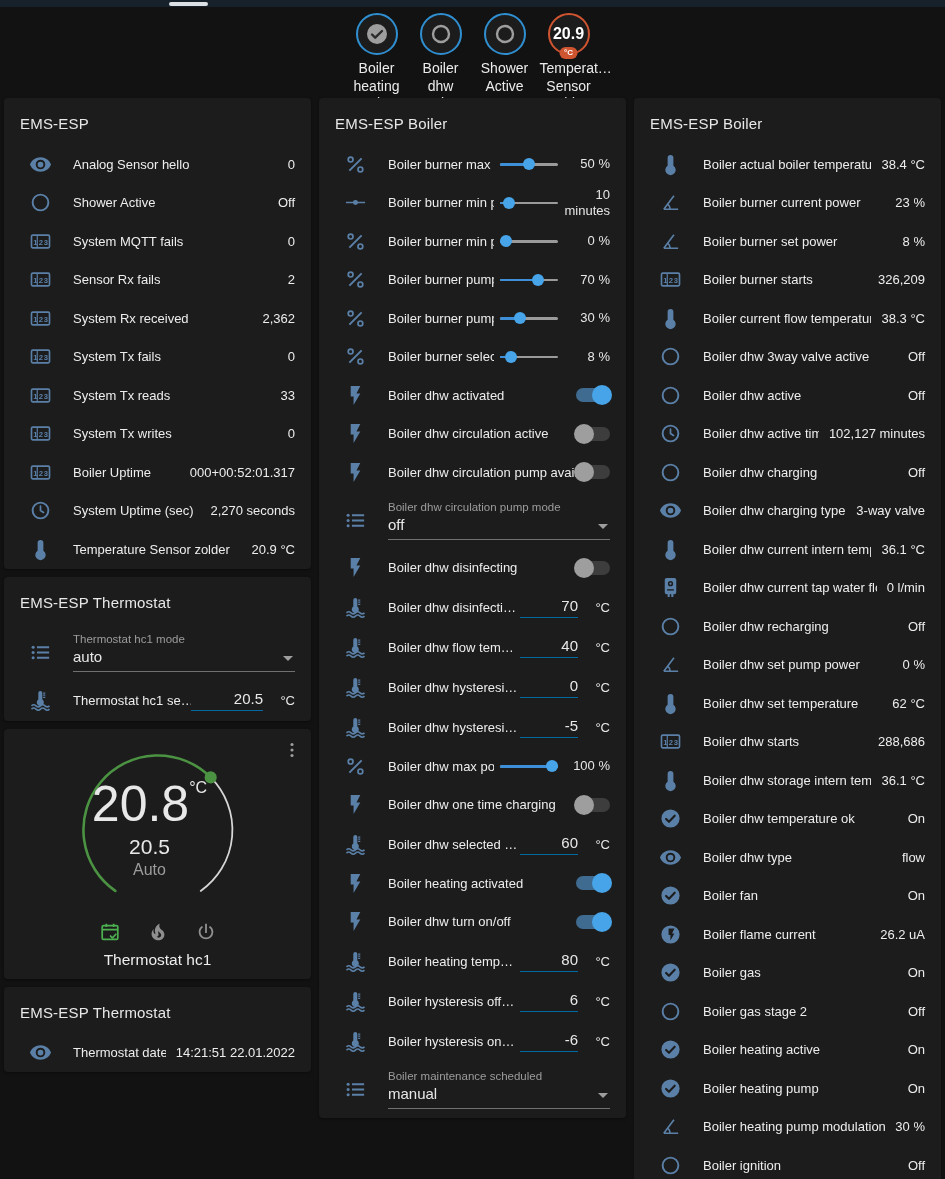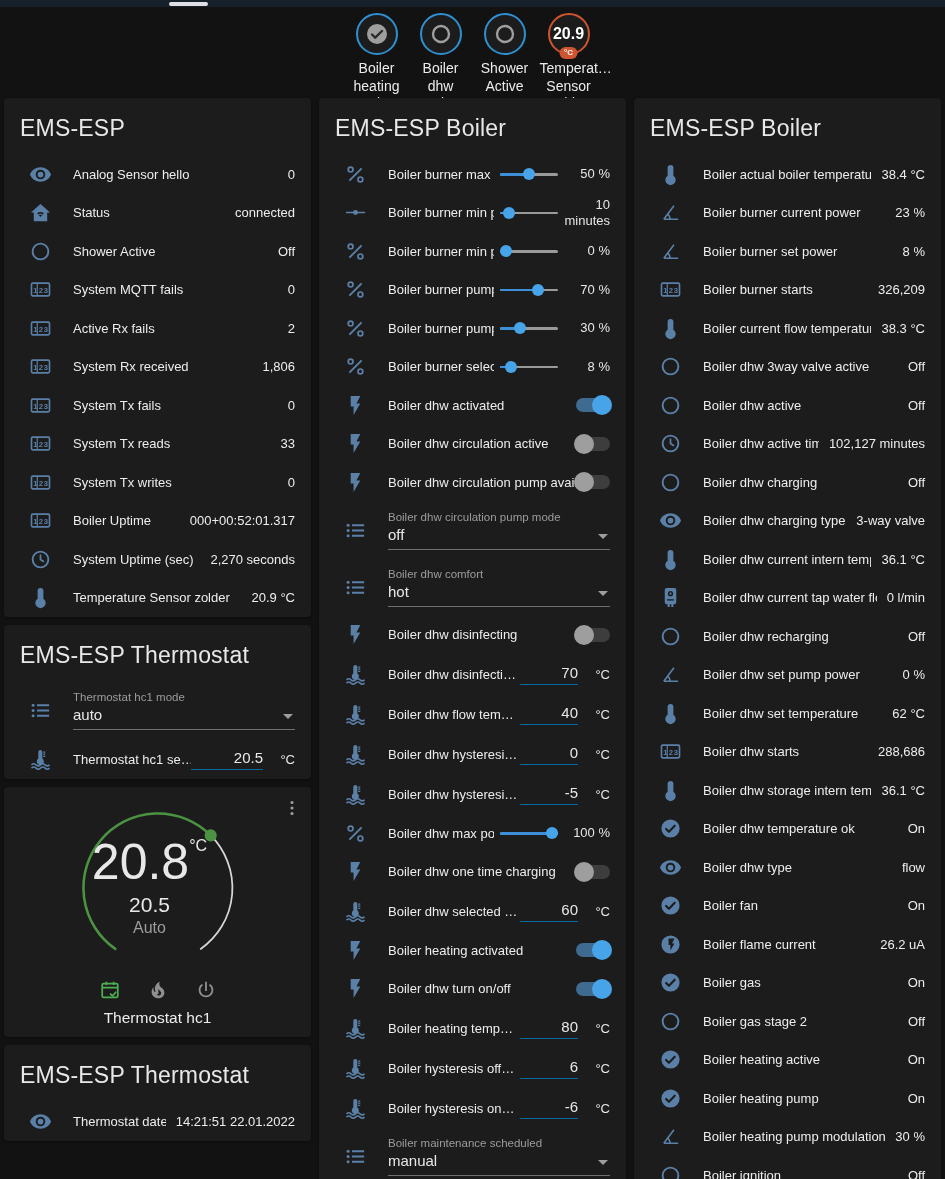--- a/index.html
+++ b/index.html
@@ -13,21 +13,21 @@
   .badge-circle{width:38px;height:38px;border-radius:50%;border:2px solid #2f8fd0;margin:0 auto;display:flex;align-items:center;justify-content:center;position:relative;background:#1c1c1c;}
   .badge.orange .badge-circle{border-color:#cf5430;}
   .badge-num{font-size:16px;font-weight:bold;color:#fff;}
   .badge-pill{position:absolute;bottom:-6px;left:50%;transform:translateX(-50%);background:#cf5430;color:#fff;font-size:8px;font-weight:bold;border-radius:7px;padding:1px 5px;line-height:1.3;}
   .badge-label{margin-top:5px;font-size:14px;line-height:1.25;color:#ececec;}
   .badge-icon svg{width:24px;height:24px;display:block;}
   
   .cols{display:flex;gap:8px;padding:0 4px;align-items:flex-start;}
   .col{flex:1;min-width:0;}
   .card{background:#1c1c1c;border-radius:4px;margin-bottom:8px;padding:0 16px;box-shadow:0 1px 3px rgba(0,0,0,.4);overflow:hidden;}
-  .card-title{font-size:23px;font-weight:400;color:#e8e8e8;padding:17px 0 13px 0;letter-spacing:.2px;}
+  .card-title{font-size:15px;font-weight:400;color:#e8e8e8;padding:17px 0 13px 0;letter-spacing:.2px;}
   
   .row{display:flex;align-items:center;height:38.5px;}
   .icon{width:24px;height:24px;flex:0 0 24px;margin:0 21px 0 8px;display:flex;align-items:center;justify-content:center;}
   .icon svg{width:23px;height:23px;display:block;}
   .lbl{font-size:13px;font-weight:500;color:#ededed;white-space:nowrap;overflow:hidden;flex:1 1 auto;}
   .val{font-size:13px;font-weight:500;color:#ededed;text-align:right;white-space:nowrap;margin-left:10px;}
   
   .slider{width:58px;flex:0 0 58px;height:14px;position:relative;margin-left:6px;cursor:pointer;}
   .sl-track{position:absolute;left:0;right:0;top:6px;height:2.5px;background:#9a9a9a;border-radius:2px;}
   .sl-fill{position:absolute;left:0;top:6px;height:2.5px;background:#3d8fd8;border-radius:2px;}
@@ -143,30 +143,20 @@
             <svg viewBox="0 0 24 24">
               <path fill="#5b80a8" d="M12 9a3 3 0 100 6 3 3 0 000-6m0 8a5 5 0 110-10 5 5 0 010 10m0-12.5C7 4.5 2.7 7.6 1 12c1.7 4.4 6 7.5 11 7.5s9.3-3.1 11-7.5c-1.7-4.4-6-7.5-11-7.5z"></path>
             </svg>
           </span>
           <span class="lbl">Analog Sensor hello</span>
           <span class="val">0</span>
         </div>
         <div class="row">
           <span class="icon">
             <svg viewBox="0 0 24 24">
-              <path fill="#5b80a8" d="M12 3L2 12h3v9h14v-9h3L12 3z"></path>
-              <path fill="#1c1c1c" d="M8.4 12.8a5.2 5.2 0 017.2 0l-1.3 1.4a3.3 3.3 0 00-4.6 0zM10.2 14.8a2.7 2.7 0 013.6 0L12 16.7z"></path>
-            </svg>
-          </span>
-          <span class="lbl">Status</span>
-          <span class="val">connected</span>
-        </div>
-        <div class="row">
-          <span class="icon">
-            <svg viewBox="0 0 24 24">
               <circle cx="12" cy="12" r="8.2" fill="none" stroke="#5b80a8" stroke-width="2"></circle>
             </svg>
           </span>
           <span class="lbl">Shower Active</span>
           <span class="val">Off</span>
         </div>
         <div class="row">
           <span class="icon">
             <svg viewBox="0 0 24 24">
               <rect x="2.6" y="5.4" width="18.8" height="13.2" rx="1.4" fill="none" stroke="#5b80a8" stroke-width="1.7"></rect>
@@ -182,35 +172,35 @@
         <div class="row">
           <span class="icon">
             <svg viewBox="0 0 24 24">
               <rect x="2.6" y="5.4" width="18.8" height="13.2" rx="1.4" fill="none" stroke="#5b80a8" stroke-width="1.7"></rect>
               <line x1="8.6" y1="6.2" x2="8.6" y2="17.8" stroke="#5b80a8" stroke-width="1.2"></line>
               <text x="4.4" y="15.3" font-size="8" font-weight="bold" fill="#5b80a8">1</text>
               <text x="10.2" y="15.3" font-size="8" font-weight="bold" fill="#5b80a8">2</text>
               <text x="15.4" y="15.3" font-size="8" font-weight="bold" fill="#5b80a8">3</text>
             </svg>
           </span>
-          <span class="lbl">Active Rx fails</span>
+          <span class="lbl">Sensor Rx fails</span>
           <span class="val">2</span>
         </div>
         <div class="row">
           <span class="icon">
             <svg viewBox="0 0 24 24">
               <rect x="2.6" y="5.4" width="18.8" height="13.2" rx="1.4" fill="none" stroke="#5b80a8" stroke-width="1.7"></rect>
               <line x1="8.6" y1="6.2" x2="8.6" y2="17.8" stroke="#5b80a8" stroke-width="1.2"></line>
               <text x="4.4" y="15.3" font-size="8" font-weight="bold" fill="#5b80a8">1</text>
               <text x="10.2" y="15.3" font-size="8" font-weight="bold" fill="#5b80a8">2</text>
               <text x="15.4" y="15.3" font-size="8" font-weight="bold" fill="#5b80a8">3</text>
             </svg>
           </span>
           <span class="lbl">System Rx received</span>
-          <span class="val">1,806</span>
+          <span class="val">2,362</span>
         </div>
         <div class="row">
           <span class="icon">
             <svg viewBox="0 0 24 24">
               <rect x="2.6" y="5.4" width="18.8" height="13.2" rx="1.4" fill="none" stroke="#5b80a8" stroke-width="1.7"></rect>
               <line x1="8.6" y1="6.2" x2="8.6" y2="17.8" stroke="#5b80a8" stroke-width="1.2"></line>
               <text x="4.4" y="15.3" font-size="8" font-weight="bold" fill="#5b80a8">1</text>
               <text x="10.2" y="15.3" font-size="8" font-weight="bold" fill="#5b80a8">2</text>
               <text x="15.4" y="15.3" font-size="8" font-weight="bold" fill="#5b80a8">3</text>
             </svg>
@@ -513,217 +503,198 @@
                 <path d="M8.3 6.5H21M8.3 12H21M8.3 17.5H21"></path>
               </g>
             </svg>
           </span>
           <div class="sel-main">
             <div class="sel-label">Boiler dhw circulation pump mode</div>
             <div class="sel-value">off</div>
             <div class="caret"></div>
           </div>
         </div>
+        <div class="row">
+          <span class="icon">
+            <svg viewBox="0 0 24 24">
+              <path fill="#5b80a8" d="M7 2v11h3v9l7-12h-4l4-8H7z"></path>
+            </svg>
+          </span>
+          <span class="lbl">Boiler dhw disinfecting</span>
+          <div class="toggle off">
+            <div class="tg-thumb"></div>
+          </div>
+        </div>
+        <div class="row num-row">
+          <span class="icon">
+            <svg viewBox="0 0 24 24">
+              <path fill="#5b80a8" d="M13.9 10.9V4.3a2.1 2.1 0 10-4.2 0v6.6a3.7 3.7 0 104.2 0z"></path>
+              <path d="M14.8 4.3h2.2M14.8 6.5h2.2M14.8 8.7h2.2" stroke="#5b80a8" stroke-width="1.3"></path>
+              <path d="M2.6 17.6c1.6-1.5 3.1-1.5 4.7 0s3.1 1.5 4.7 0 3.1-1.5 4.7 0 3.1 1.5 4.7 0" fill="none" stroke="#5b80a8" stroke-width="1.6"></path>
+              <path d="M2.6 21c1.6-1.5 3.1-1.5 4.7 0s3.1 1.5 4.7 0 3.1-1.5 4.7 0 3.1 1.5 4.7 0" fill="none" stroke="#5b80a8" stroke-width="1.6"></path>
+            </svg>
+          </span>
+          <span class="lbl">Boiler dhw disinfecti…</span>
+          <div class="num-box"><span class="num-val">70</span></div>
+          <span class="num-unit">°C</span>
+        </div>
+        <div class="row num-row">
+          <span class="icon">
+            <svg viewBox="0 0 24 24">
+              <path fill="#5b80a8" d="M13.9 10.9V4.3a2.1 2.1 0 10-4.2 0v6.6a3.7 3.7 0 104.2 0z"></path>
+              <path d="M14.8 4.3h2.2M14.8 6.5h2.2M14.8 8.7h2.2" stroke="#5b80a8" stroke-width="1.3"></path>
+              <path d="M2.6 17.6c1.6-1.5 3.1-1.5 4.7 0s3.1 1.5 4.7 0 3.1-1.5 4.7 0 3.1 1.5 4.7 0" fill="none" stroke="#5b80a8" stroke-width="1.6"></path>
+              <path d="M2.6 21c1.6-1.5 3.1-1.5 4.7 0s3.1 1.5 4.7 0 3.1-1.5 4.7 0 3.1 1.5 4.7 0" fill="none" stroke="#5b80a8" stroke-width="1.6"></path>
+            </svg>
+          </span>
+          <span class="lbl">Boiler dhw flow tem…</span>
+          <div class="num-box"><span class="num-val">40</span></div>
+          <span class="num-unit">°C</span>
+        </div>
+        <div class="row num-row">
+          <span class="icon">
+            <svg viewBox="0 0 24 24">
+              <path fill="#5b80a8" d="M13.9 10.9V4.3a2.1 2.1 0 10-4.2 0v6.6a3.7 3.7 0 104.2 0z"></path>
+              <path d="M14.8 4.3h2.2M14.8 6.5h2.2M14.8 8.7h2.2" stroke="#5b80a8" stroke-width="1.3"></path>
+              <path d="M2.6 17.6c1.6-1.5 3.1-1.5 4.7 0s3.1 1.5 4.7 0 3.1-1.5 4.7 0 3.1 1.5 4.7 0" fill="none" stroke="#5b80a8" stroke-width="1.6"></path>
+              <path d="M2.6 21c1.6-1.5 3.1-1.5 4.7 0s3.1 1.5 4.7 0 3.1-1.5 4.7 0 3.1 1.5 4.7 0" fill="none" stroke="#5b80a8" stroke-width="1.6"></path>
+            </svg>
+          </span>
+          <span class="lbl">Boiler dhw hysteresi…</span>
+          <div class="num-box"><span class="num-val">0</span></div>
+          <span class="num-unit">°C</span>
+        </div>
+        <div class="row num-row">
+          <span class="icon">
+            <svg viewBox="0 0 24 24">
+              <path fill="#5b80a8" d="M13.9 10.9V4.3a2.1 2.1 0 10-4.2 0v6.6a3.7 3.7 0 104.2 0z"></path>
+              <path d="M14.8 4.3h2.2M14.8 6.5h2.2M14.8 8.7h2.2" stroke="#5b80a8" stroke-width="1.3"></path>
+              <path d="M2.6 17.6c1.6-1.5 3.1-1.5 4.7 0s3.1 1.5 4.7 0 3.1-1.5 4.7 0 3.1 1.5 4.7 0" fill="none" stroke="#5b80a8" stroke-width="1.6"></path>
+              <path d="M2.6 21c1.6-1.5 3.1-1.5 4.7 0s3.1 1.5 4.7 0 3.1-1.5 4.7 0 3.1 1.5 4.7 0" fill="none" stroke="#5b80a8" stroke-width="1.6"></path>
+            </svg>
+          </span>
+          <span class="lbl">Boiler dhw hysteresi…</span>
+          <div class="num-box"><span class="num-val">-5</span></div>
+          <span class="num-unit">°C</span>
+        </div>
+        <div class="row">
+          <span class="icon">
+            <svg viewBox="0 0 24 24">
+              <line x1="5.6" y1="18.4" x2="18.4" y2="5.6" stroke="#5b80a8" stroke-width="2"></line>
+              <circle cx="6.9" cy="6.9" r="2.5" fill="none" stroke="#5b80a8" stroke-width="1.8"></circle>
+              <circle cx="17.1" cy="17.1" r="2.5" fill="none" stroke="#5b80a8" stroke-width="1.8"></circle>
+            </svg>
+          </span>
+          <span class="lbl">Boiler dhw max power</span>
+          <div class="slider">
+            <div class="sl-track"></div>
+            <div class="sl-fill" style="width: 58px;"></div>
+            <div class="sl-thumb" style="left: 46px;"></div>
+          </div>
+          <span class="sl-val">100 %</span>
+        </div>
+        <div class="row">
+          <span class="icon">
+            <svg viewBox="0 0 24 24">
+              <path fill="#5b80a8" d="M7 2v11h3v9l7-12h-4l4-8H7z"></path>
+            </svg>
+          </span>
+          <span class="lbl">Boiler dhw one time charging</span>
+          <div class="toggle off">
+            <div class="tg-thumb"></div>
+          </div>
+        </div>
+        <div class="row num-row">
+          <span class="icon">
+            <svg viewBox="0 0 24 24">
+              <path fill="#5b80a8" d="M13.9 10.9V4.3a2.1 2.1 0 10-4.2 0v6.6a3.7 3.7 0 104.2 0z"></path>
+              <path d="M14.8 4.3h2.2M14.8 6.5h2.2M14.8 8.7h2.2" stroke="#5b80a8" stroke-width="1.3"></path>
+              <path d="M2.6 17.6c1.6-1.5 3.1-1.5 4.7 0s3.1 1.5 4.7 0 3.1-1.5 4.7 0 3.1 1.5 4.7 0" fill="none" stroke="#5b80a8" stroke-width="1.6"></path>
+              <path d="M2.6 21c1.6-1.5 3.1-1.5 4.7 0s3.1 1.5 4.7 0 3.1-1.5 4.7 0 3.1 1.5 4.7 0" fill="none" stroke="#5b80a8" stroke-width="1.6"></path>
+            </svg>
+          </span>
+          <span class="lbl">Boiler dhw selected …</span>
+          <div class="num-box"><span class="num-val">60</span></div>
+          <span class="num-unit">°C</span>
+        </div>
+        <div class="row">
+          <span class="icon">
+            <svg viewBox="0 0 24 24">
+              <path fill="#5b80a8" d="M7 2v11h3v9l7-12h-4l4-8H7z"></path>
+            </svg>
+          </span>
+          <span class="lbl">Boiler heating activated</span>
+          <div class="toggle on">
+            <div class="tg-thumb"></div>
+          </div>
+        </div>
+        <div class="row">
+          <span class="icon">
+            <svg viewBox="0 0 24 24">
+              <path fill="#5b80a8" d="M7 2v11h3v9l7-12h-4l4-8H7z"></path>
+            </svg>
+          </span>
+          <span class="lbl">Boiler dhw turn on/off</span>
+          <div class="toggle on">
+            <div class="tg-thumb"></div>
+          </div>
+        </div>
+        <div class="row num-row">
+          <span class="icon">
+            <svg viewBox="0 0 24 24">
+              <path fill="#5b80a8" d="M13.9 10.9V4.3a2.1 2.1 0 10-4.2 0v6.6a3.7 3.7 0 104.2 0z"></path>
+              <path d="M14.8 4.3h2.2M14.8 6.5h2.2M14.8 8.7h2.2" stroke="#5b80a8" stroke-width="1.3"></path>
+              <path d="M2.6 17.6c1.6-1.5 3.1-1.5 4.7 0s3.1 1.5 4.7 0 3.1-1.5 4.7 0 3.1 1.5 4.7 0" fill="none" stroke="#5b80a8" stroke-width="1.6"></path>
+              <path d="M2.6 21c1.6-1.5 3.1-1.5 4.7 0s3.1 1.5 4.7 0 3.1-1.5 4.7 0 3.1 1.5 4.7 0" fill="none" stroke="#5b80a8" stroke-width="1.6"></path>
+            </svg>
+          </span>
+          <span class="lbl">Boiler heating temp…</span>
+          <div class="num-box"><span class="num-val">80</span></div>
+          <span class="num-unit">°C</span>
+        </div>
+        <div class="row num-row">
+          <span class="icon">
+            <svg viewBox="0 0 24 24">
+              <path fill="#5b80a8" d="M13.9 10.9V4.3a2.1 2.1 0 10-4.2 0v6.6a3.7 3.7 0 104.2 0z"></path>
+              <path d="M14.8 4.3h2.2M14.8 6.5h2.2M14.8 8.7h2.2" stroke="#5b80a8" stroke-width="1.3"></path>
+              <path d="M2.6 17.6c1.6-1.5 3.1-1.5 4.7 0s3.1 1.5 4.7 0 3.1-1.5 4.7 0 3.1 1.5 4.7 0" fill="none" stroke="#5b80a8" stroke-width="1.6"></path>
+              <path d="M2.6 21c1.6-1.5 3.1-1.5 4.7 0s3.1 1.5 4.7 0 3.1-1.5 4.7 0 3.1 1.5 4.7 0" fill="none" stroke="#5b80a8" stroke-width="1.6"></path>
+            </svg>
+          </span>
+          <span class="lbl">Boiler hysteresis off…</span>
+          <div class="num-box"><span class="num-val">6</span></div>
+          <span class="num-unit">°C</span>
+        </div>
+        <div class="row num-row">
+          <span class="icon">
+            <svg viewBox="0 0 24 24">
+              <path fill="#5b80a8" d="M13.9 10.9V4.3a2.1 2.1 0 10-4.2 0v6.6a3.7 3.7 0 104.2 0z"></path>
+              <path d="M14.8 4.3h2.2M14.8 6.5h2.2M14.8 8.7h2.2" stroke="#5b80a8" stroke-width="1.3"></path>
+              <path d="M2.6 17.6c1.6-1.5 3.1-1.5 4.7 0s3.1 1.5 4.7 0 3.1-1.5 4.7 0 3.1 1.5 4.7 0" fill="none" stroke="#5b80a8" stroke-width="1.6"></path>
+              <path d="M2.6 21c1.6-1.5 3.1-1.5 4.7 0s3.1 1.5 4.7 0 3.1-1.5 4.7 0 3.1 1.5 4.7 0" fill="none" stroke="#5b80a8" stroke-width="1.6"></path>
+            </svg>
+          </span>
+          <span class="lbl">Boiler hysteresis on…</span>
+          <div class="num-box"><span class="num-val">-6</span></div>
+          <span class="num-unit">°C</span>
+        </div>
         <div class="row select-row">
           <span class="icon">
             <svg viewBox="0 0 24 24">
               <g fill="#5b80a8">
                 <circle cx="4.3" cy="6.5" r="1.6"></circle>
                 <circle cx="4.3" cy="12" r="1.6"></circle>
                 <circle cx="4.3" cy="17.5" r="1.6"></circle>
               </g>
               <g stroke="#5b80a8" stroke-width="2">
                 <path d="M8.3 6.5H21M8.3 12H21M8.3 17.5H21"></path>
               </g>
             </svg>
           </span>
           <div class="sel-main">
-            <div class="sel-label">Boiler dhw comfort</div>
-            <div class="sel-value">hot</div>
-            <div class="caret"></div>
-          </div>
-        </div>
-        <div class="row">
-          <span class="icon">
-            <svg viewBox="0 0 24 24">
-              <path fill="#5b80a8" d="M7 2v11h3v9l7-12h-4l4-8H7z"></path>
-            </svg>
-          </span>
-          <span class="lbl">Boiler dhw disinfecting</span>
-          <div class="toggle off">
-            <div class="tg-thumb"></div>
-          </div>
-        </div>
-        <div class="row num-row">
-          <span class="icon">
-            <svg viewBox="0 0 24 24">
-              <path fill="#5b80a8" d="M13.9 10.9V4.3a2.1 2.1 0 10-4.2 0v6.6a3.7 3.7 0 104.2 0z"></path>
-              <path d="M14.8 4.3h2.2M14.8 6.5h2.2M14.8 8.7h2.2" stroke="#5b80a8" stroke-width="1.3"></path>
-              <path d="M2.6 17.6c1.6-1.5 3.1-1.5 4.7 0s3.1 1.5 4.7 0 3.1-1.5 4.7 0 3.1 1.5 4.7 0" fill="none" stroke="#5b80a8" stroke-width="1.6"></path>
-              <path d="M2.6 21c1.6-1.5 3.1-1.5 4.7 0s3.1 1.5 4.7 0 3.1-1.5 4.7 0 3.1 1.5 4.7 0" fill="none" stroke="#5b80a8" stroke-width="1.6"></path>
-            </svg>
-          </span>
-          <span class="lbl">Boiler dhw disinfecti…</span>
-          <div class="num-box"><span class="num-val">70</span></div>
-          <span class="num-unit">°C</span>
-        </div>
-        <div class="row num-row">
-          <span class="icon">
-            <svg viewBox="0 0 24 24">
-              <path fill="#5b80a8" d="M13.9 10.9V4.3a2.1 2.1 0 10-4.2 0v6.6a3.7 3.7 0 104.2 0z"></path>
-              <path d="M14.8 4.3h2.2M14.8 6.5h2.2M14.8 8.7h2.2" stroke="#5b80a8" stroke-width="1.3"></path>
-              <path d="M2.6 17.6c1.6-1.5 3.1-1.5 4.7 0s3.1 1.5 4.7 0 3.1-1.5 4.7 0 3.1 1.5 4.7 0" fill="none" stroke="#5b80a8" stroke-width="1.6"></path>
-              <path d="M2.6 21c1.6-1.5 3.1-1.5 4.7 0s3.1 1.5 4.7 0 3.1-1.5 4.7 0 3.1 1.5 4.7 0" fill="none" stroke="#5b80a8" stroke-width="1.6"></path>
-            </svg>
-          </span>
-          <span class="lbl">Boiler dhw flow tem…</span>
-          <div class="num-box"><span class="num-val">40</span></div>
-          <span class="num-unit">°C</span>
-        </div>
-        <div class="row num-row">
-          <span class="icon">
-            <svg viewBox="0 0 24 24">
-              <path fill="#5b80a8" d="M13.9 10.9V4.3a2.1 2.1 0 10-4.2 0v6.6a3.7 3.7 0 104.2 0z"></path>
-              <path d="M14.8 4.3h2.2M14.8 6.5h2.2M14.8 8.7h2.2" stroke="#5b80a8" stroke-width="1.3"></path>
-              <path d="M2.6 17.6c1.6-1.5 3.1-1.5 4.7 0s3.1 1.5 4.7 0 3.1-1.5 4.7 0 3.1 1.5 4.7 0" fill="none" stroke="#5b80a8" stroke-width="1.6"></path>
-              <path d="M2.6 21c1.6-1.5 3.1-1.5 4.7 0s3.1 1.5 4.7 0 3.1-1.5 4.7 0 3.1 1.5 4.7 0" fill="none" stroke="#5b80a8" stroke-width="1.6"></path>
-            </svg>
-          </span>
-          <span class="lbl">Boiler dhw hysteresi…</span>
-          <div class="num-box"><span class="num-val">0</span></div>
-          <span class="num-unit">°C</span>
-        </div>
-        <div class="row num-row">
-          <span class="icon">
-            <svg viewBox="0 0 24 24">
-              <path fill="#5b80a8" d="M13.9 10.9V4.3a2.1 2.1 0 10-4.2 0v6.6a3.7 3.7 0 104.2 0z"></path>
-              <path d="M14.8 4.3h2.2M14.8 6.5h2.2M14.8 8.7h2.2" stroke="#5b80a8" stroke-width="1.3"></path>
-              <path d="M2.6 17.6c1.6-1.5 3.1-1.5 4.7 0s3.1 1.5 4.7 0 3.1-1.5 4.7 0 3.1 1.5 4.7 0" fill="none" stroke="#5b80a8" stroke-width="1.6"></path>
-              <path d="M2.6 21c1.6-1.5 3.1-1.5 4.7 0s3.1 1.5 4.7 0 3.1-1.5 4.7 0 3.1 1.5 4.7 0" fill="none" stroke="#5b80a8" stroke-width="1.6"></path>
-            </svg>
-          </span>
-          <span class="lbl">Boiler dhw hysteresi…</span>
-          <div class="num-box"><span class="num-val">-5</span></div>
-          <span class="num-unit">°C</span>
-        </div>
-        <div class="row">
-          <span class="icon">
-            <svg viewBox="0 0 24 24">
-              <line x1="5.6" y1="18.4" x2="18.4" y2="5.6" stroke="#5b80a8" stroke-width="2"></line>
-              <circle cx="6.9" cy="6.9" r="2.5" fill="none" stroke="#5b80a8" stroke-width="1.8"></circle>
-              <circle cx="17.1" cy="17.1" r="2.5" fill="none" stroke="#5b80a8" stroke-width="1.8"></circle>
-            </svg>
-          </span>
-          <span class="lbl">Boiler dhw max power</span>
-          <div class="slider">
-            <div class="sl-track"></div>
-            <div class="sl-fill" style="width: 58px;"></div>
-            <div class="sl-thumb" style="left: 46px;"></div>
-          </div>
-          <span class="sl-val">100 %</span>
-        </div>
-        <div class="row">
-          <span class="icon">
-            <svg viewBox="0 0 24 24">
-              <path fill="#5b80a8" d="M7 2v11h3v9l7-12h-4l4-8H7z"></path>
-            </svg>
-          </span>
-          <span class="lbl">Boiler dhw one time charging</span>
-          <div class="toggle off">
-            <div class="tg-thumb"></div>
-          </div>
-        </div>
-        <div class="row num-row">
-          <span class="icon">
-            <svg viewBox="0 0 24 24">
-              <path fill="#5b80a8" d="M13.9 10.9V4.3a2.1 2.1 0 10-4.2 0v6.6a3.7 3.7 0 104.2 0z"></path>
-              <path d="M14.8 4.3h2.2M14.8 6.5h2.2M14.8 8.7h2.2" stroke="#5b80a8" stroke-width="1.3"></path>
-              <path d="M2.6 17.6c1.6-1.5 3.1-1.5 4.7 0s3.1 1.5 4.7 0 3.1-1.5 4.7 0 3.1 1.5 4.7 0" fill="none" stroke="#5b80a8" stroke-width="1.6"></path>
-              <path d="M2.6 21c1.6-1.5 3.1-1.5 4.7 0s3.1 1.5 4.7 0 3.1-1.5 4.7 0 3.1 1.5 4.7 0" fill="none" stroke="#5b80a8" stroke-width="1.6"></path>
-            </svg>
-          </span>
-          <span class="lbl">Boiler dhw selected …</span>
-          <div class="num-box"><span class="num-val">60</span></div>
-          <span class="num-unit">°C</span>
-        </div>
-        <div class="row">
-          <span class="icon">
-            <svg viewBox="0 0 24 24">
-              <path fill="#5b80a8" d="M7 2v11h3v9l7-12h-4l4-8H7z"></path>
-            </svg>
-          </span>
-          <span class="lbl">Boiler heating activated</span>
-          <div class="toggle on">
-            <div class="tg-thumb"></div>
-          </div>
-        </div>
-        <div class="row">
-          <span class="icon">
-            <svg viewBox="0 0 24 24">
-              <path fill="#5b80a8" d="M7 2v11h3v9l7-12h-4l4-8H7z"></path>
-            </svg>
-          </span>
-          <span class="lbl">Boiler dhw turn on/off</span>
-          <div class="toggle on">
-            <div class="tg-thumb"></div>
-          </div>
-        </div>
-        <div class="row num-row">
-          <span class="icon">
-            <svg viewBox="0 0 24 24">
-              <path fill="#5b80a8" d="M13.9 10.9V4.3a2.1 2.1 0 10-4.2 0v6.6a3.7 3.7 0 104.2 0z"></path>
-              <path d="M14.8 4.3h2.2M14.8 6.5h2.2M14.8 8.7h2.2" stroke="#5b80a8" stroke-width="1.3"></path>
-              <path d="M2.6 17.6c1.6-1.5 3.1-1.5 4.7 0s3.1 1.5 4.7 0 3.1-1.5 4.7 0 3.1 1.5 4.7 0" fill="none" stroke="#5b80a8" stroke-width="1.6"></path>
-              <path d="M2.6 21c1.6-1.5 3.1-1.5 4.7 0s3.1 1.5 4.7 0 3.1-1.5 4.7 0 3.1 1.5 4.7 0" fill="none" stroke="#5b80a8" stroke-width="1.6"></path>
-            </svg>
-          </span>
-          <span class="lbl">Boiler heating temp…</span>
-          <div class="num-box"><span class="num-val">80</span></div>
-          <span class="num-unit">°C</span>
-        </div>
-        <div class="row num-row">
-          <span class="icon">
-            <svg viewBox="0 0 24 24">
-              <path fill="#5b80a8" d="M13.9 10.9V4.3a2.1 2.1 0 10-4.2 0v6.6a3.7 3.7 0 104.2 0z"></path>
-              <path d="M14.8 4.3h2.2M14.8 6.5h2.2M14.8 8.7h2.2" stroke="#5b80a8" stroke-width="1.3"></path>
-              <path d="M2.6 17.6c1.6-1.5 3.1-1.5 4.7 0s3.1 1.5 4.7 0 3.1-1.5 4.7 0 3.1 1.5 4.7 0" fill="none" stroke="#5b80a8" stroke-width="1.6"></path>
-              <path d="M2.6 21c1.6-1.5 3.1-1.5 4.7 0s3.1 1.5 4.7 0 3.1-1.5 4.7 0 3.1 1.5 4.7 0" fill="none" stroke="#5b80a8" stroke-width="1.6"></path>
-            </svg>
-          </span>
-          <span class="lbl">Boiler hysteresis off…</span>
-          <div class="num-box"><span class="num-val">6</span></div>
-          <span class="num-unit">°C</span>
-        </div>
-        <div class="row num-row">
-          <span class="icon">
-            <svg viewBox="0 0 24 24">
-              <path fill="#5b80a8" d="M13.9 10.9V4.3a2.1 2.1 0 10-4.2 0v6.6a3.7 3.7 0 104.2 0z"></path>
-              <path d="M14.8 4.3h2.2M14.8 6.5h2.2M14.8 8.7h2.2" stroke="#5b80a8" stroke-width="1.3"></path>
-              <path d="M2.6 17.6c1.6-1.5 3.1-1.5 4.7 0s3.1 1.5 4.7 0 3.1-1.5 4.7 0 3.1 1.5 4.7 0" fill="none" stroke="#5b80a8" stroke-width="1.6"></path>
-              <path d="M2.6 21c1.6-1.5 3.1-1.5 4.7 0s3.1 1.5 4.7 0 3.1-1.5 4.7 0 3.1 1.5 4.7 0" fill="none" stroke="#5b80a8" stroke-width="1.6"></path>
-            </svg>
-          </span>
-          <span class="lbl">Boiler hysteresis on…</span>
-          <div class="num-box"><span class="num-val">-6</span></div>
-          <span class="num-unit">°C</span>
-        </div>
-        <div class="row select-row">
-          <span class="icon">
-            <svg viewBox="0 0 24 24">
-              <g fill="#5b80a8">
-                <circle cx="4.3" cy="6.5" r="1.6"></circle>
-                <circle cx="4.3" cy="12" r="1.6"></circle>
-                <circle cx="4.3" cy="17.5" r="1.6"></circle>
-              </g>
-              <g stroke="#5b80a8" stroke-width="2">
-                <path d="M8.3 6.5H21M8.3 12H21M8.3 17.5H21"></path>
-              </g>
-            </svg>
-          </span>
-          <div class="sel-main">
             <div class="sel-label">Boiler maintenance scheduled</div>
             <div class="sel-value">manual</div>
             <div class="caret"></div>
           </div>
         </div>
       </div>
     </div>
   <div class="col" id="col-right">
       <div class="card">
         <div class="card-title">EMS-ESP Boiler</div>

